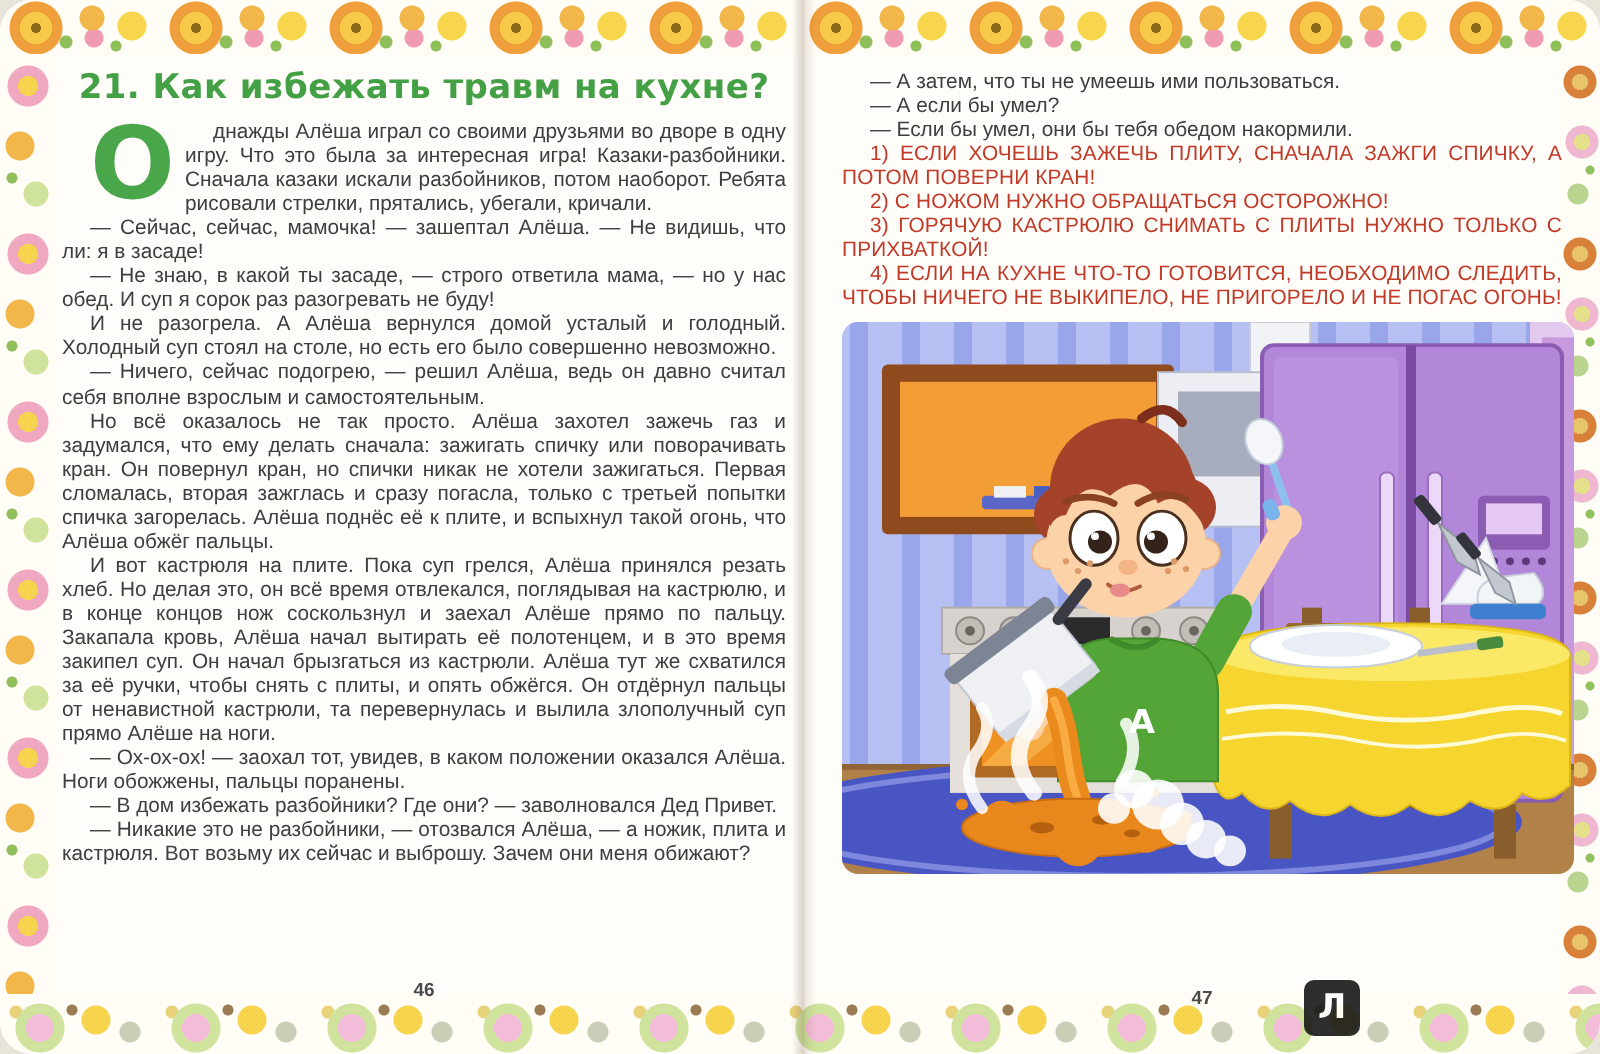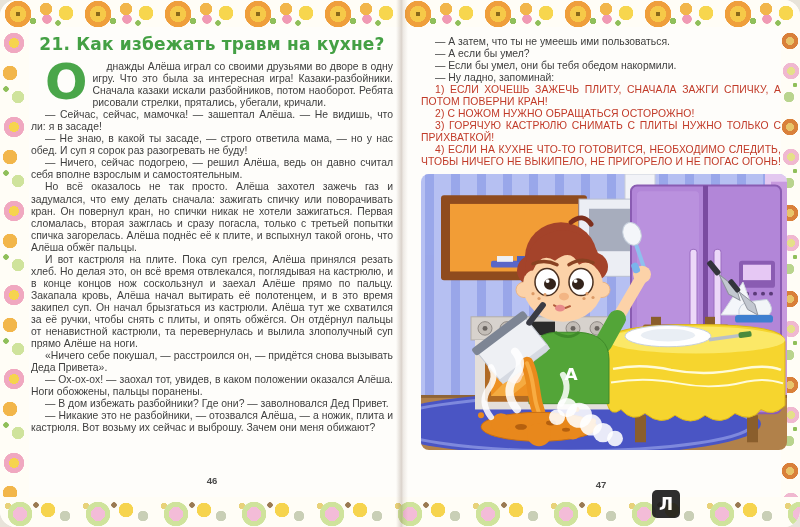--- a/index.html
+++ b/index.html
@@ -48,21 +48,21 @@
   .page{position:absolute;top:27px;height:470px;background:transparent;color:#3e3e3e;}
   .page-left{left:31px;width:362px;padding-top:5px;}
   .page-right{left:421px;width:360px;padding-top:9px;}
   .page p{margin:0;text-indent:14px;text-align:justify;font-size:10.4px;line-height:12.05px;}
   .page-title{margin:2px 0 7px 0;text-align:center;font-family:"DejaVu Sans",sans-serif;
     font-weight:700;font-size:17px;letter-spacing:.2px;color:#44a044;}
   .para-first{text-indent:0;}
   .dropcap{float:left;font-family:"DejaVu Sans",sans-serif;font-weight:700;font-size:50px;
     line-height:38px;color:#4aa64a;margin:2px 5px 0 0;}
   .rule{color:#c13a28;font-weight:400;letter-spacing:.1px;}
-  .pagenum{position:absolute;bottom:16px;left:0;width:100%;text-align:center;
+  .pagenum{position:absolute;bottom:1px;left:0;width:100%;text-align:center;
     font-size:9.5px;font-weight:700;color:#4a4a4a;}
 
   .illu{display:block;margin-top:5px;border-radius:8px;}
 
   
   .wm{position:absolute;left:652px;top:490px;width:28px;height:28px;z-index:6;
     background:#1d1d1d;border-radius:5px;color:#fff;display:flex;align-items:center;justify-content:center;
     font-family:"DejaVu Sans",sans-serif;font-weight:700;font-size:17px;opacity:.92;}
 </style>
 </head>
@@ -74,35 +74,34 @@
   <div class="b-strip b-bottom"></div>
   <div class="b-strip b-left"></div>
   <div class="b-strip b-right"></div>
   <div class="spine"></div>
 
   <div class="page page-left">
     <h1 class="page-title">21. Как избежать травм на кухне?</h1>
     <p class="para-first"><span class="dropcap">О</span><span>днажды Алёша играл со своими друзьями во дворе в одну игру. Что это была за интересная игра! Казаки-разбойники. Сначала казаки искали разбойников, потом наоборот. Ребята рисовали стрелки, прятались, убегали, кричали.</span></p>
     <p>— Сейчас, сейчас, мамочка! — зашептал Алёша. — Не видишь, что ли: я в засаде!</p>
     <p>— Не знаю, в какой ты засаде, — строго ответила мама, — но у нас обед. И суп я сорок раз разогревать не буду!</p>
+    <p>И не разогрела. А Алёша вернулся домой усталый и голодный. Холодный суп стоял на столе, но есть его было совершенно невозможно.</p>
     <p>— Ничего, сейчас подогрею, — решил Алёша, ведь он давно считал себя вполне взрослым и самостоятельным.</p>
     <p>Но всё оказалось не так просто. Алёша захотел зажечь газ и задумался, что ему делать сначала: зажигать спичку или поворачивать кран. Он повернул кран, но спички никак не хотели зажигаться. Первая сломалась, вторая зажглась и сразу погасла, только с третьей попытки спичка загорелась. Алёша поднёс её к плите, и вспыхнул такой огонь, что Алёша обжёг пальцы.</p>
     <p>И вот кастрюля на плите. Пока суп грелся, Алёша принялся резать хлеб. Но делая это, он всё время отвлекался, поглядывая на кастрюлю, и в конце концов нож соскользнул и заехал Алёше прямо по пальцу. Закапала кровь, Алёша начал вытирать её полотенцем, и в это время закипел суп. Он начал брызгаться из кастрюли. Алёша тут же схватился за её ручки, чтобы снять с плиты, и опять обжёгся. Он отдёрнул пальцы от ненавистной кастрюли, та перевернулась и вылила злополучный суп прямо Алёше на ноги.</p>
-    <p>«Ничего себе покушал, — расстроился он, — придётся снова вызывать Деда Привета».</p>
     <p>— Ох-ох-ох! — заохал тот, увидев, в каком положении оказался Алёша. Ноги обожжены, пальцы поранены.</p>
     <p>— В дом избежать разбойники? Где они? — заволновался Дед Привет.</p>
     <p>— Никакие это не разбойники, — отозвался Алёша, — а ножик, плита и кастрюля. Вот возьму их сейчас и выброшу. Зачем они меня обижают?</p>
     <div class="pagenum">46</div>
   </div>
 
   <div class="page page-right">
     <p>— А затем, что ты не умеешь ими пользоваться.</p>
     <p>— А если бы умел?</p>
     <p>— Если бы умел, они бы тебя обедом накормили.</p>
-    <p>— Ну ладно, запоминай:</p>
     <p class="rule">1) ЕСЛИ ХОЧЕШЬ ЗАЖЕЧЬ ПЛИТУ, СНАЧАЛА ЗАЖГИ СПИЧКУ, А ПОТОМ ПОВЕРНИ КРАН!</p>
     <p class="rule">2) С НОЖОМ НУЖНО ОБРАЩАТЬСЯ ОСТОРОЖНО!</p>
     <p class="rule">3) ГОРЯЧУЮ КАСТРЮЛЮ СНИМАТЬ С ПЛИТЫ НУЖНО ТОЛЬКО С ПРИХВАТКОЙ!</p>
     <p class="rule">4) ЕСЛИ НА КУХНЕ ЧТО-ТО ГОТОВИТСЯ, НЕОБХОДИМО СЛЕДИТЬ, ЧТОБЫ НИЧЕГО НЕ ВЫКИПЕЛО, НЕ ПРИГОРЕЛО И НЕ ПОГАС ОГОНЬ!</p>
 
     <svg class="illu" width="366" height="276" viewBox="0 0 366 286" preserveAspectRatio="none">
 
       <rect x="0" y="0" width="366" height="234" fill="#b6c0f2"></rect>
       <g fill="#93a0e8" opacity="0.8">
         <rect x="4" y="0" width="9" height="232"></rect>

